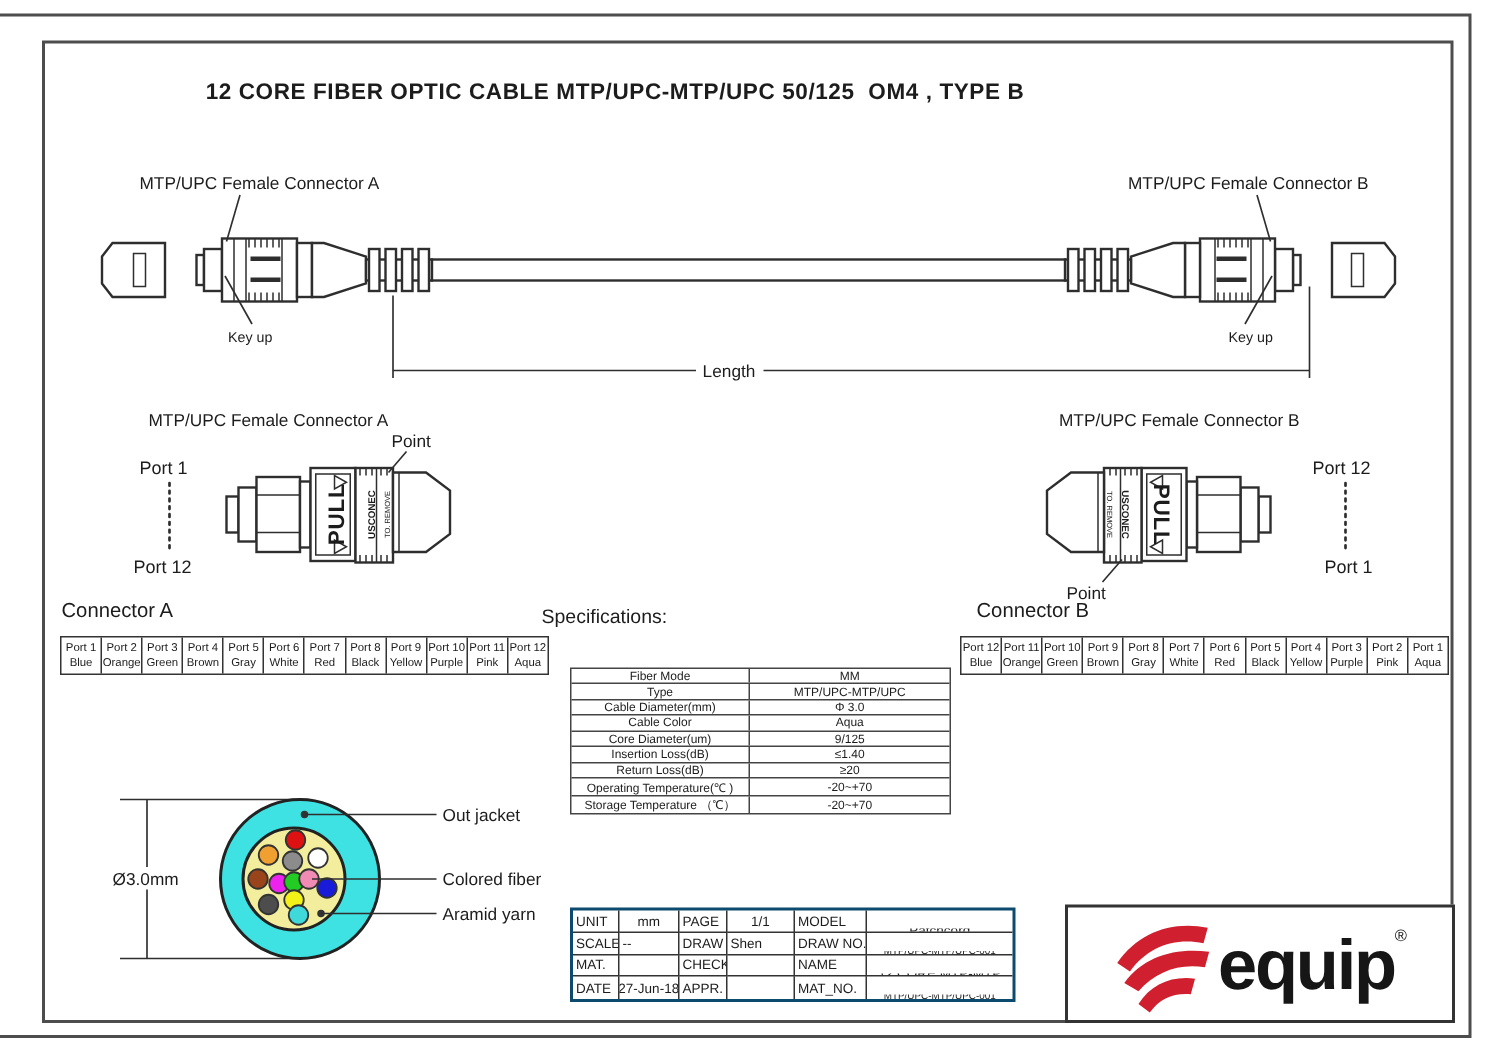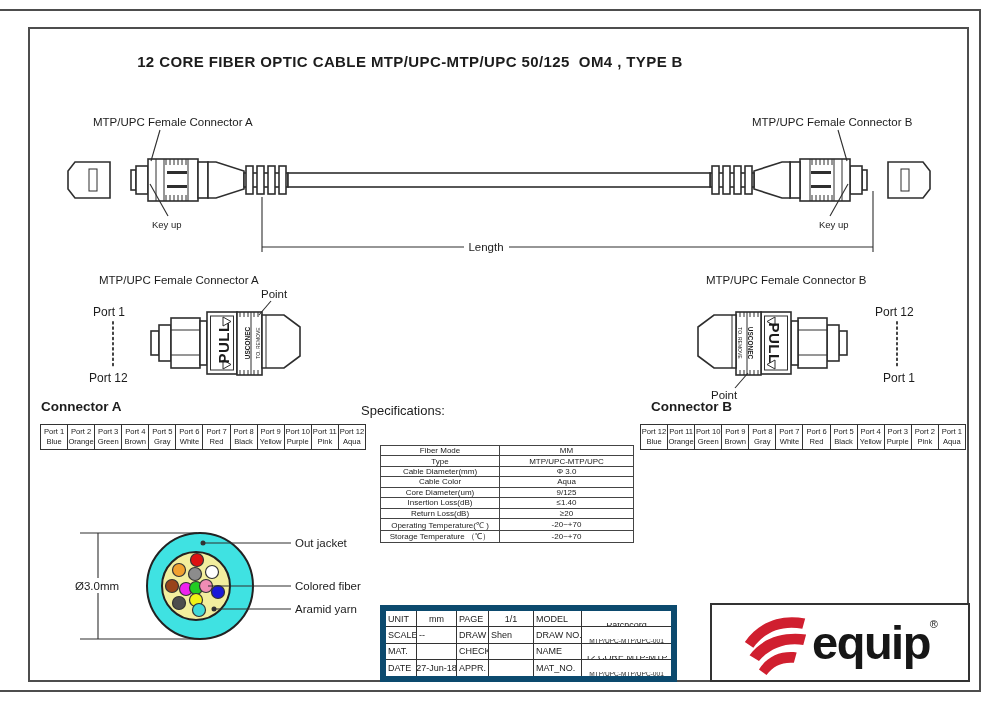--- a/index.html
+++ b/index.html
@@ -12,35 +12,35 @@
   svg{position:absolute;left:0;top:0;}
   svg text{font-family:"Liberation Sans",sans-serif;fill:#1c1c1c;}
   .ln{fill:#fff;stroke:#2e2e2e;stroke-width:1.6;}
   .lnthin{fill:none;stroke:#2e2e2e;stroke-width:1;}
   .lead{fill:none;stroke:#2e2e2e;stroke-width:1.1;}
   .dark{fill:#2e2e2e;stroke:none;}
   .dot-line{fill:none;stroke:#2e2e2e;stroke-width:1.8;stroke-dasharray:1.8 3.4;stroke-linecap:round;}
   .lbl{font-size:11.5px;}
   .lbl-port{font-size:12px;}
   
-  .conn-heading{position:absolute;font-size:13.5px;font-weight:bold;}
+  .conn-heading{position:absolute;font-size:13.5px;}
   .conn-table{position:absolute;display:flex;height:26px;width:326px;border:1.5px solid #333;box-sizing:border-box;background:#fff;}
   .conn-table .cell{flex:1;border-right:1px solid #333;display:flex;flex-direction:column;
        justify-content:center;align-items:center;font-size:7.6px;line-height:1.3;white-space:nowrap;overflow:hidden;}
   .conn-table .cell:last-child{border-right:none;}
   
   .spec-heading{position:absolute;left:361px;top:403px;font-size:13px;}
   .spec-table{position:absolute;left:380px;top:445px;width:254px;height:98px;border:1px solid #444;
        box-sizing:border-box;display:grid;grid-template-rows:repeat(9,1fr);background:#fff;}
   .spec-row{display:flex;border-bottom:1px solid #444;}
   .spec-row:last-child{border-bottom:none;}
   .spec-label{width:118px;border-right:1px solid #444;text-align:center;font-size:8px;display:flex;align-items:center;justify-content:center;}
   .spec-value{flex:1;text-align:center;font-size:8px;display:flex;align-items:center;justify-content:center;}
   
-  .title-block{position:absolute;left:380px;top:605px;width:297px;height:77px;border:6px solid #0c4a6e;
+  .title-block{position:absolute;left:380px;top:605px;width:297px;height:63px;border:2px solid #0c4a6e;
        box-sizing:border-box;display:grid;grid-template-columns:31px 40px 32px 45px 48px 1fr;
        grid-template-rows:repeat(4,1fr);background:#fff;}
   .tb-cell{border-right:1.5px solid #333;border-bottom:1.5px solid #333;font-size:9px;
        display:flex;align-items:center;overflow:hidden;white-space:nowrap;}
   .tb-cell:nth-child(6n){border-right:none;margin-top:12px;}
   .tb-cell:nth-child(n+19){border-bottom:none;}
   .tb-lab{padding-left:2px;}
   .tb-val{justify-content:center;}
   .tb-left{padding-left:2px;}
   .tb-code{font-size:6.6px;justify-content:center;}

